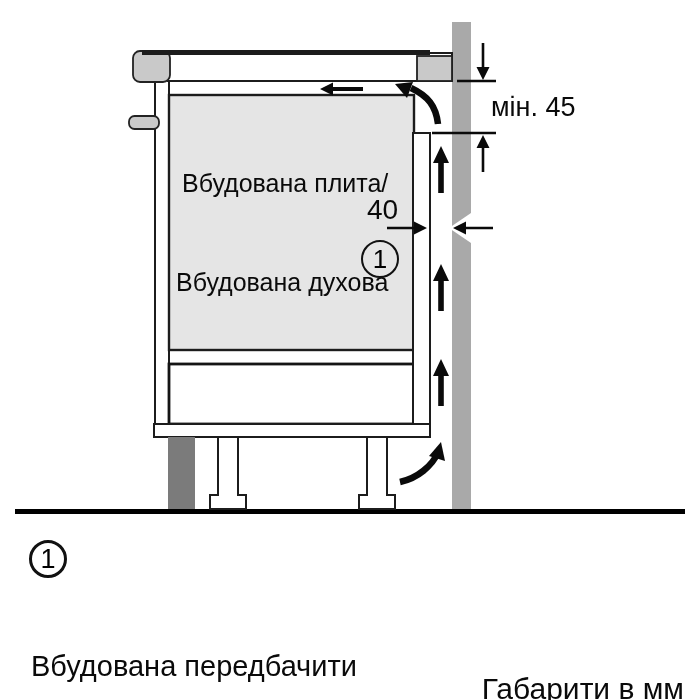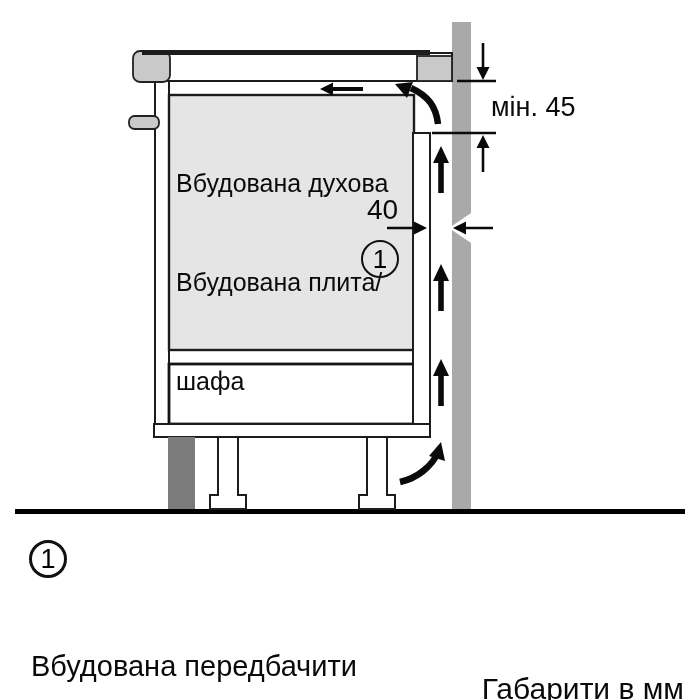--- a/index.html
+++ b/index.html
@@ -4,21 +4,21 @@
 <style>
   html,body{margin:0;padding:0;}
   body{
     width:700px;height:700px;position:relative;overflow:hidden;
     background:var(--background,#fff);
     font-family:"Liberation Sans", sans-serif;
     color:#000;
   }
   .stage{position:absolute;left:0;top:0;width:700px;height:700px;}
   svg{position:absolute;left:0;top:0;}
-  .txt{position:absolute;white-space:pre;color:#0a0a0a;}
+  .txt{position:absolute;white-space:pre;color:#0a0a0a;text-align:right;}
 
   
   .wall{fill:var(--wall,#a9a9a9);}
   .plinth{fill:var(--plinth,#7b7b7b);}
   .floor{fill:#000;}
   .panel{fill:#ffffff;stroke:#1c1c1c;stroke-width:2;}
   .panel-thick{fill:#ffffff;stroke:#141414;stroke-width:2.8;}
   .cabinet{fill:var(--cabinet_fill,#e5e5e5);stroke:#1c1c1c;stroke-width:2.4;}
   .counterblock{fill:var(--counter_block,#c9c9c9);stroke:#222;stroke-width:1.8;}
   .glass{fill:#1c1c1c;}
@@ -94,23 +94,22 @@
     <line class="dimline" x1="432" y1="133" x2="496" y2="133"></line>
     <use href="#dim-down" transform="translate(483,80)" class="arrow"></use>
     <use href="#dim-down" transform="translate(483,135) rotate(180)" class="arrow"></use>
 
     <use href="#dim-right" transform="translate(427,228)" class="arrow"></use>
     <polygon class="halo" points="449,228 471,213 471,243"></polygon>
     <use href="#dim-right" transform="translate(453,228) scale(-1,1)" class="arrow"></use>
   </svg>
 
   <div class="txt cabinet-label">
+    <div>Вбудована плита/</div>
     <div>Вбудована духова</div>
-    <div>Вбудована плита/</div>
-    <div>шафа</div>
   </div>
 
   <div class="txt dim-min45">мін. 45</div>
   <div class="txt dim-20">40</div>
 
   <div class="circle-marker marker-diagram">
     <span>1</span>
   </div>
 
   <div class="circle-marker marker-legend">

